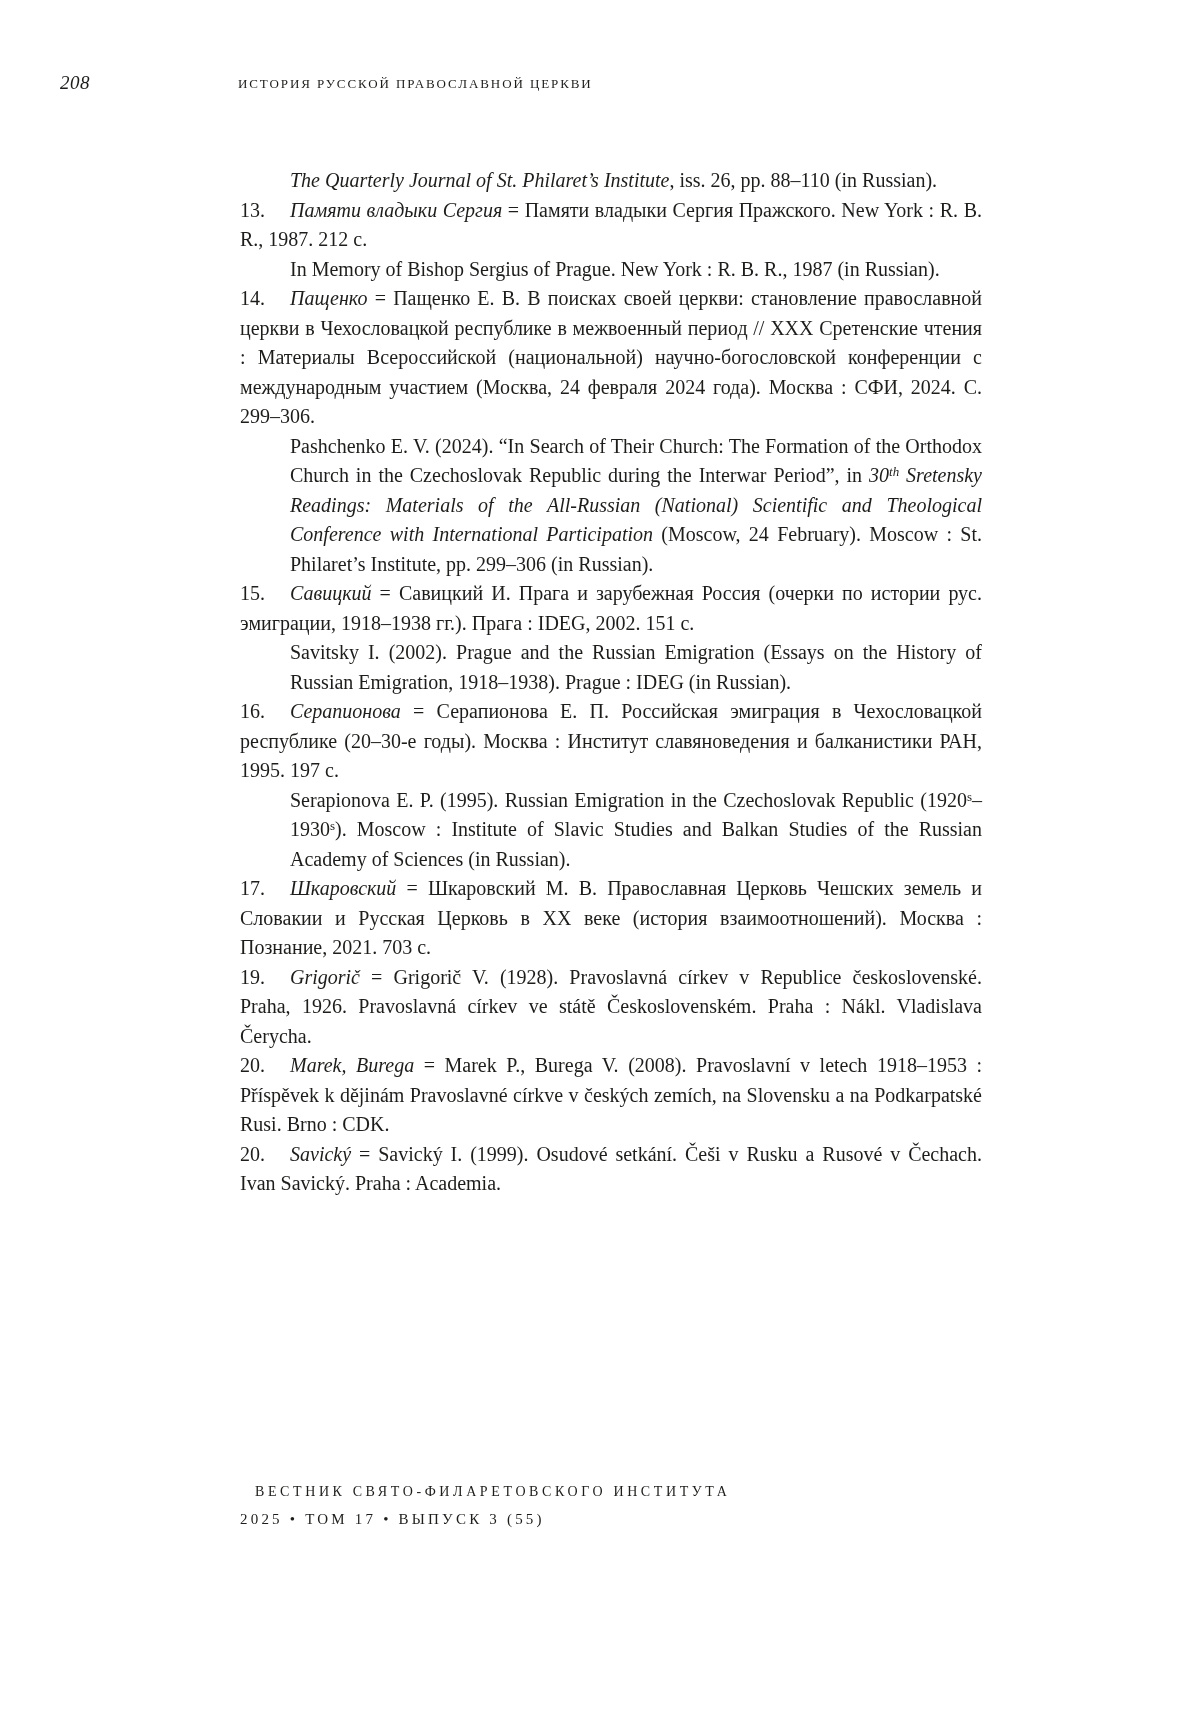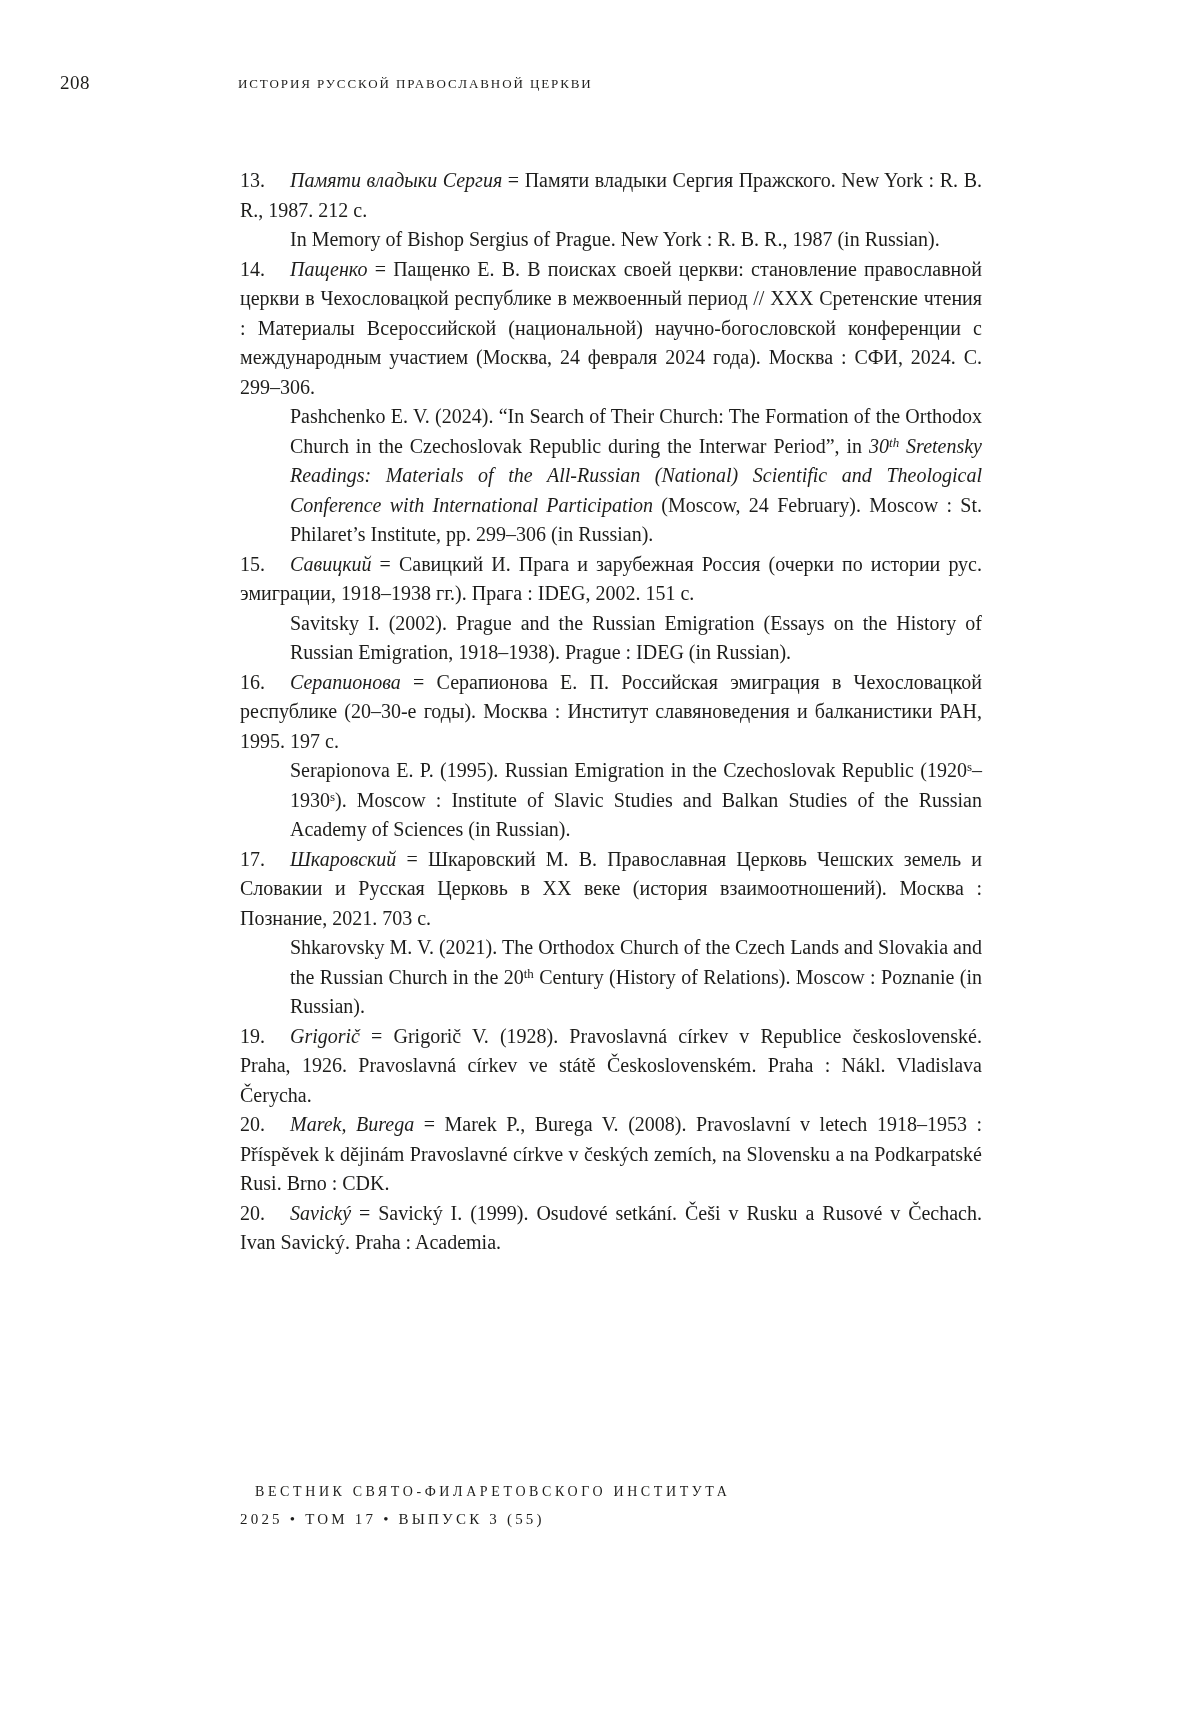--- a/index.html
+++ b/index.html
@@ -8,21 +8,21 @@
     height: 1710px;
     background: #ffffff;
     color: #1d1d1b;
     font-family: "Liberation Serif", "DejaVu Serif", serif;
     position: relative;
     overflow: hidden;
   }
   .page-header { position: absolute; top: 72px; left: 0; width: 100%; height: 30px; }
   .page-number {
     position: absolute; left: 60px; top: 0;
-    font-size: 19px; letter-spacing: 0.5px;
+    font-size: 19px; letter-spacing: 0.5px; font-style: italic;
   }
   .running-head {
     position: absolute; left: 238px; top: 4px;
     font-size: 13px; letter-spacing: 1.9px;
     text-transform: uppercase;
     text-align: center;
   }
   .body-block {
     position: absolute; left: 240px; top: 166px; width: 742px;
     font-size: 20px; line-height: 29.5px;
@@ -47,30 +47,30 @@
 </style>
 </head>
 <body>
 
 <header class="page-header">
   <div class="page-number">208</div>
   <div class="running-head">ИСТОРИЯ РУССКОЙ ПРАВОСЛАВНОЙ ЦЕРКВИ</div>
 </header>
 
 <main class="body-block">
+    <p class="entry-trans"><span class="it">The Quarterly Journal of St. Philaret’s Institute</span><span>, iss. 26, pp. 88–110 (in Russian).</span></p>
     <p class="entry-ref"><span class="num">13.</span><span class="it">Памяти владыки Сергия</span><span> = Памяти владыки Сергия Пражского. New York : R. B. R., 1987. 212 с.</span></p>
     <p class="entry-trans"><span>In Memory of Bishop Sergius of Prague. New York : R. B. R., 1987 (in Russian).</span></p>
     <p class="entry-ref"><span class="num">14.</span><span class="it">Пащенко</span><span> = Пащенко Е. В. В поисках своей церкви: становление православной церкви в Чехословацкой республике в межвоенный период // XXX Сретенские чтения : Материалы Всероссийской (национальной) научно-богословской конференции с международным участием (Москва, 24 февраля 2024 года). Москва : СФИ, 2024. С. 299–306.</span></p>
     <p class="entry-trans"><span>Pashchenko E. V. (2024). “In Search of Their Church: The Formation of the Orthodox Church in the Czechoslovak Republic during the Interwar Period”, in </span><span class="it">30</span><span class="it sup">th</span><span class="it"> Sretensky Readings: Materials of the All-Russian (National) Scientific and Theological Conference with International Participation</span><span> (Moscow, 24 February). Moscow : St. Philaret’s Institute, pp. 299–306 (in Russian).</span></p>
     <p class="entry-ref"><span class="num">15.</span><span class="it">Савицкий</span><span> = Савицкий И. Прага и зарубежная Россия (очерки по истории рус. эмиграции, 1918–1938 гг.). Прага : IDEG, 2002. 151 с.</span></p>
     <p class="entry-trans"><span>Savitsky I. (2002). Prague and the Russian Emigration (Essays on the History of Russian Emigration, 1918–1938). Prague : IDEG (in Russian).</span></p>
     <p class="entry-ref"><span class="num">16.</span><span class="it">Серапионова</span><span> = Серапионова Е. П. Российская эмиграция в Чехословацкой республике (20–30-е годы). Москва : Институт славяноведения и балканистики РАН, 1995. 197 с.</span></p>
     <p class="entry-trans"><span>Serapionova E. P. (1995). Russian Emigration in the Czechoslovak Republic (1920</span><span class="sup">s</span><span>–1930</span><span class="sup">s</span><span>). Moscow : Institute of Slavic Studies and Balkan Studies of the Russian Academy of Sciences (in Russian).</span></p>
     <p class="entry-ref"><span class="num">17.</span><span class="it">Шкаровский</span><span> = Шкаровский М. В. Православная Церковь Чешских земель и Словакии и Русская Церковь в XX веке (история взаимоотношений). Москва : Познание, 2021. 703 с.</span></p>
-    <p class="entry-trans"><span>Shkarovsky M. V. (2021). The Orthodox Church of the Czech Lands and Slovakia and the Russian Church in the 20</span><span class="sup">th</span><span> Century (History of Relations). Moscow : Poznanie (in Russian).</span></p>
     <p class="entry-ref"><span class="num">19.</span><span class="it">Grigorič</span><span> = Grigorič V. (1928). Pravoslavná církev v Republice československé. Praha, 1926. Pravoslavná církev ve státě Československém. Praha : Nákl. Vladislava Čerycha.</span></p>
     <p class="entry-ref"><span class="num">20.</span><span class="it">Marek, Burega</span><span> = Marek P., Burega V. (2008). Pravoslavní v letech 1918–1953 : Příspěvek k dějinám Pravoslavné církve v českých zemích, na Slovensku a na Podkarpatské Rusi. Brno : CDK.</span></p>
     <p class="entry-ref"><span class="num">20.</span><span class="it">Savický</span><span> = Savický I. (1999). Osudové setkání. Češi v Rusku a Rusové v Čechach. Ivan Savický. Praha : Academia.</span></p>
   </main>
 
 <footer class="page-footer">
   <p class="footer-line1">ВЕСТНИК СВЯТО-ФИЛАРЕТОВСКОГО ИНСТИТУТА</p>
   <p class="footer-line2">2025 • ТОМ 17 • ВЫПУСК 3 (55)</p>
 </footer>
 

